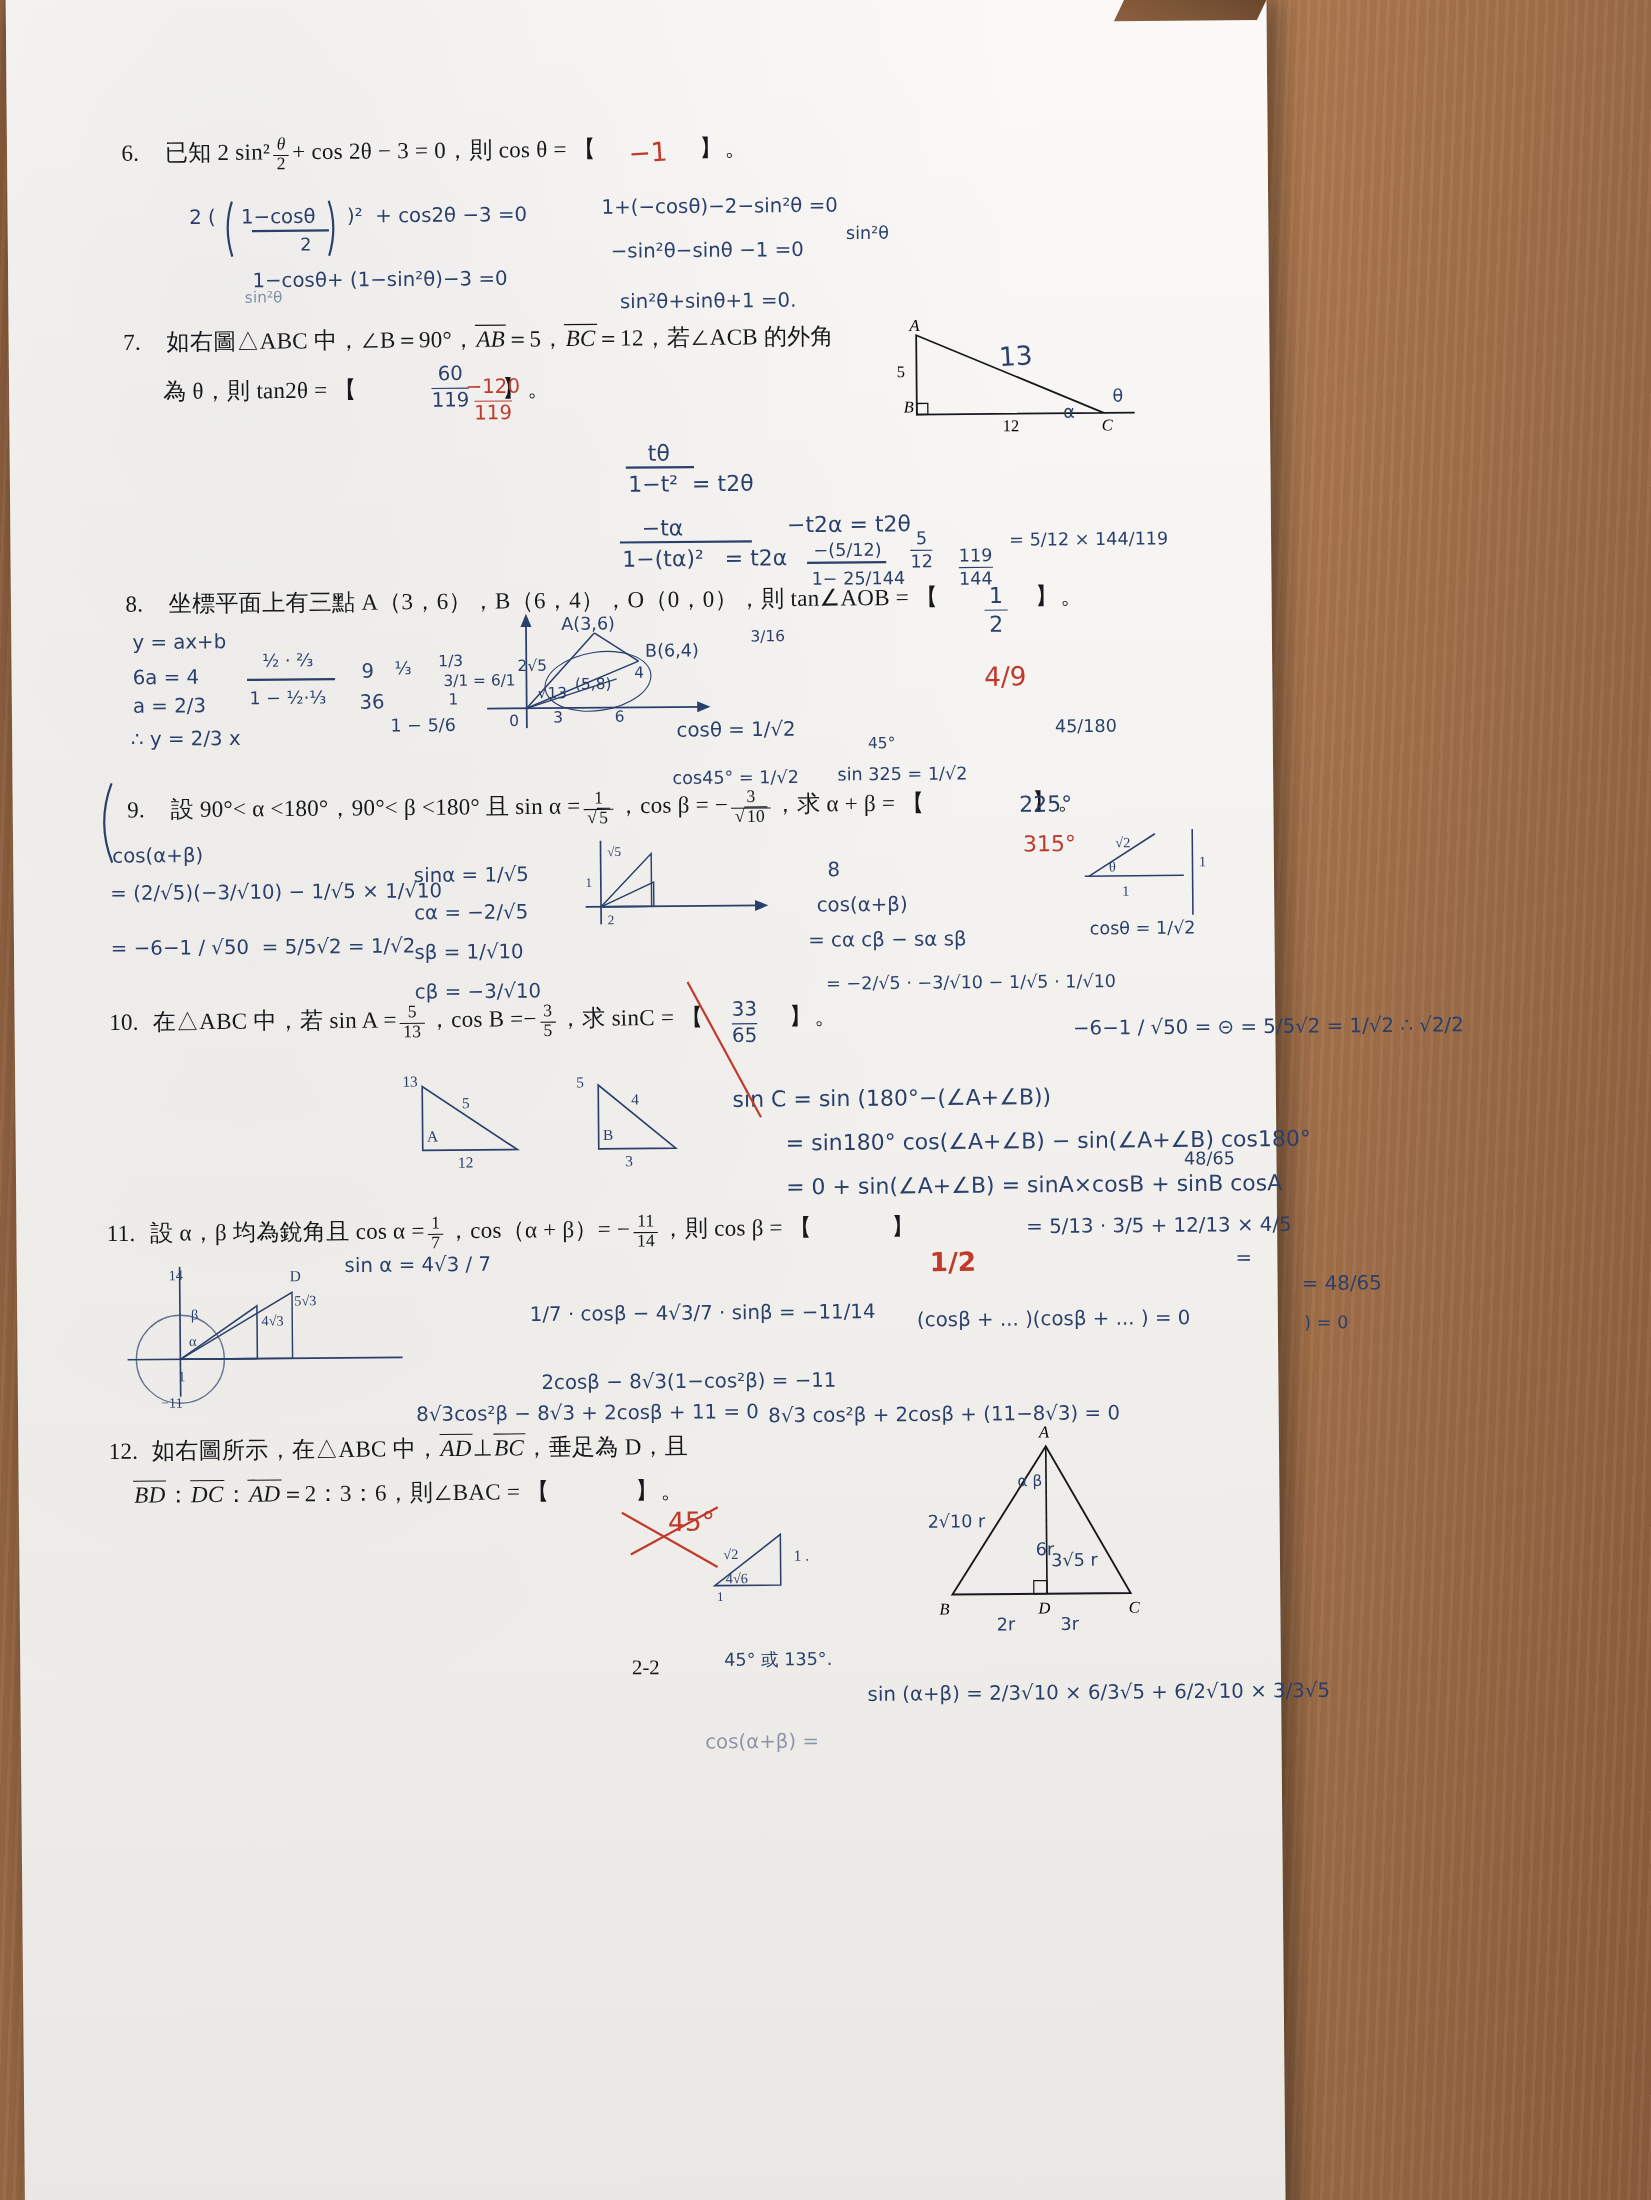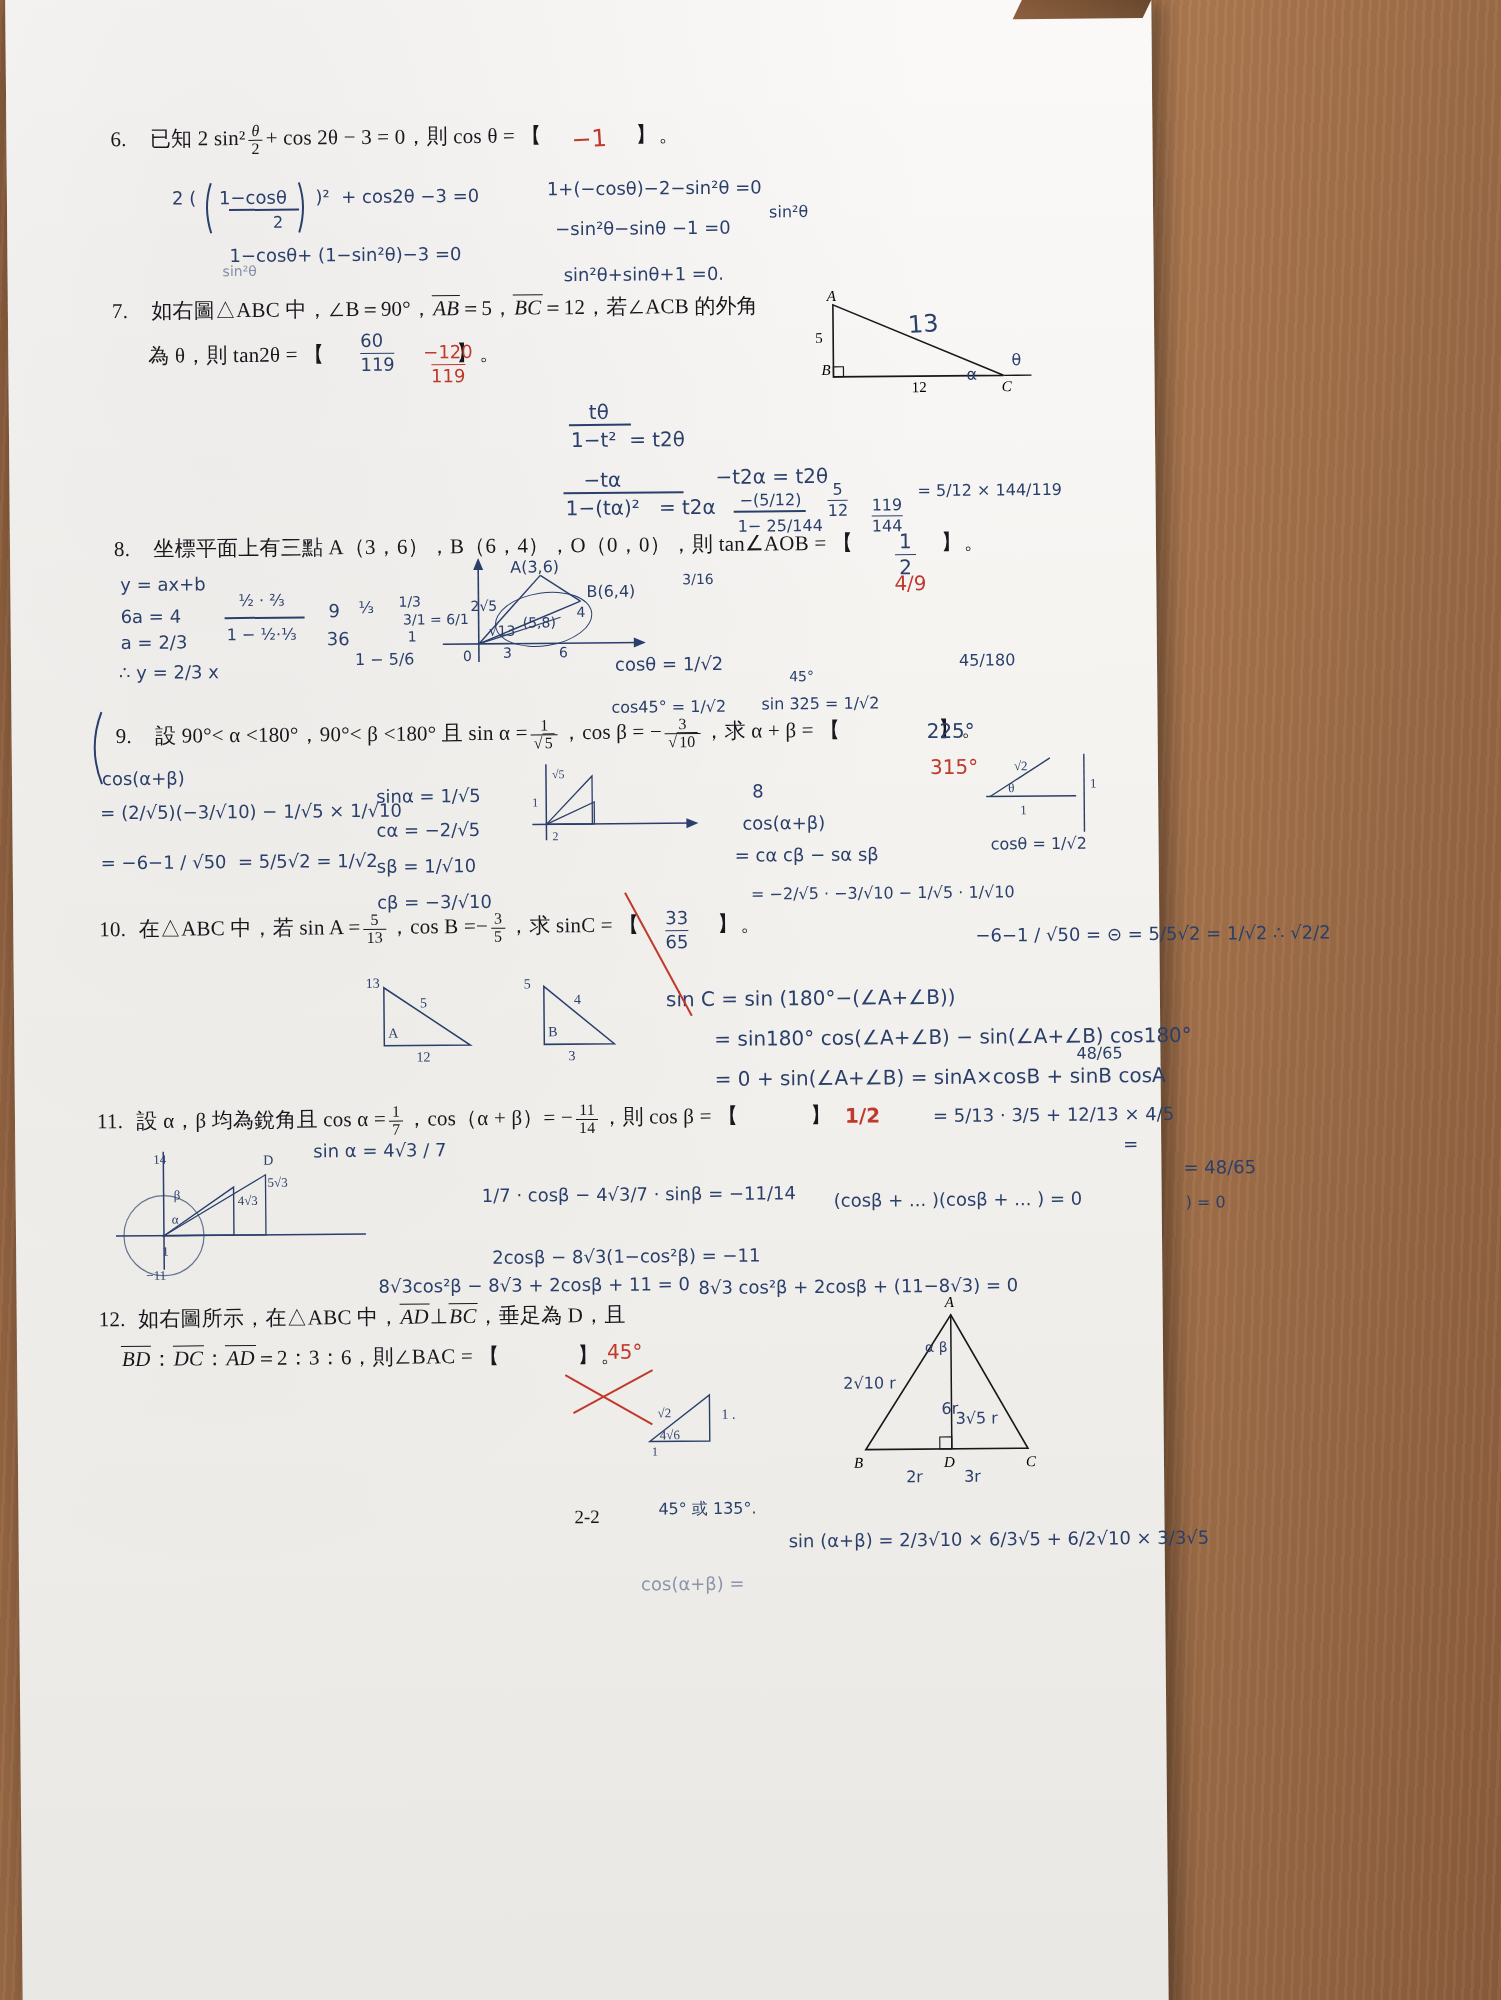--- a/index.html
+++ b/index.html
@@ -74,21 +74,21 @@
     color:#2b3f6b;
     white-space:pre;
     line-height:1.25;
   }
   .hw.red{color:#c0392b;}
   .hw.blue{color:#2b3f6b;}
   .hw.s14{font-size:14px;}
   .hw.s16{font-size:16px;}
   .hw.s18{font-size:18px;}
   .hw.s20{font-size:20px;}
-  .hw.s22{font-size:20px;}
+  .hw.s22{font-size:24px;margin-top:29px;}
   .hw.s24{font-size:24px;}
   .hw.tilt{transform:rotate(-3deg);}
 
   .line{position:absolute;background:#2b3f6b;height:1.6px;transform-origin:left center;}
   .line.red{background:#c0392b;}
   .ellipse{position:absolute;border:1.8px solid #c0392b;border-radius:50%;}
   svg{position:absolute;overflow:visible;}
   .footer{
     position:absolute;font-size:19px;color:#17171c;
   }
@@ -124,21 +124,21 @@
     <div class="hw blue s14" style="left:215px;top:268px;opacity:.55;">sin²θ</div>
 
     <div class="q" style="left:104px;top:300px;">
       <span class="num">7.</span>
       <span>如右圖△ABC 中，∠B＝90°，</span><span class="ovl"><i>AB</i></span><span>＝5，</span><span class="ovl"><i>BC</i></span><span>＝12，若∠ACB 的外角</span>
     </div>
     <div class="q" style="left:140px;top:345px;">
       <span>為 θ，則 tan2θ =</span>
       <span class="brk">【</span><span class="blank" style="width:130px"></span><span class="brk">】。</span>
     </div>
-    <div class="hw blue s18" style="left:352px;top:336px;">60<br><span style="border-top:1.6px solid #2b3f6b;display:inline-block;">119</span></div>
+    <div class="hw blue s18" style="left:384px;top:336px;text-align:center;">60<br><span style="border-top:1.6px solid #2b3f6b;display:inline-block;">119</span></div>
     <div class="hw red s18" style="left:415px;top:348px;text-align:center;">−120<br><span style="border-top:1.8px solid #c0392b;display:inline-block;">119</span></div>
 
     <svg style="left:805px;top:305px;" width="230" height="110">
       <polygon points="20,10 20,82 190,82" fill="none" stroke="#17171c" stroke-width="1.6"></polygon>
       <rect x="20" y="72" width="10" height="10" fill="none" stroke="#17171c" stroke-width="1.2"></rect>
       <line x1="190" y1="82" x2="218" y2="82" stroke="#17171c" stroke-width="1.4"></line>
       <text x="14" y="6" font-size="15" font-family="Liberation Serif" font-style="italic">A</text>
       <text x="8" y="80" font-size="15" font-family="Liberation Serif" font-style="italic">B</text>
       <text x="188" y="98" font-size="15" font-family="Liberation Serif" font-style="italic">C</text>
       <text x="2" y="48" font-size="15" font-family="Liberation Serif">5</text>

